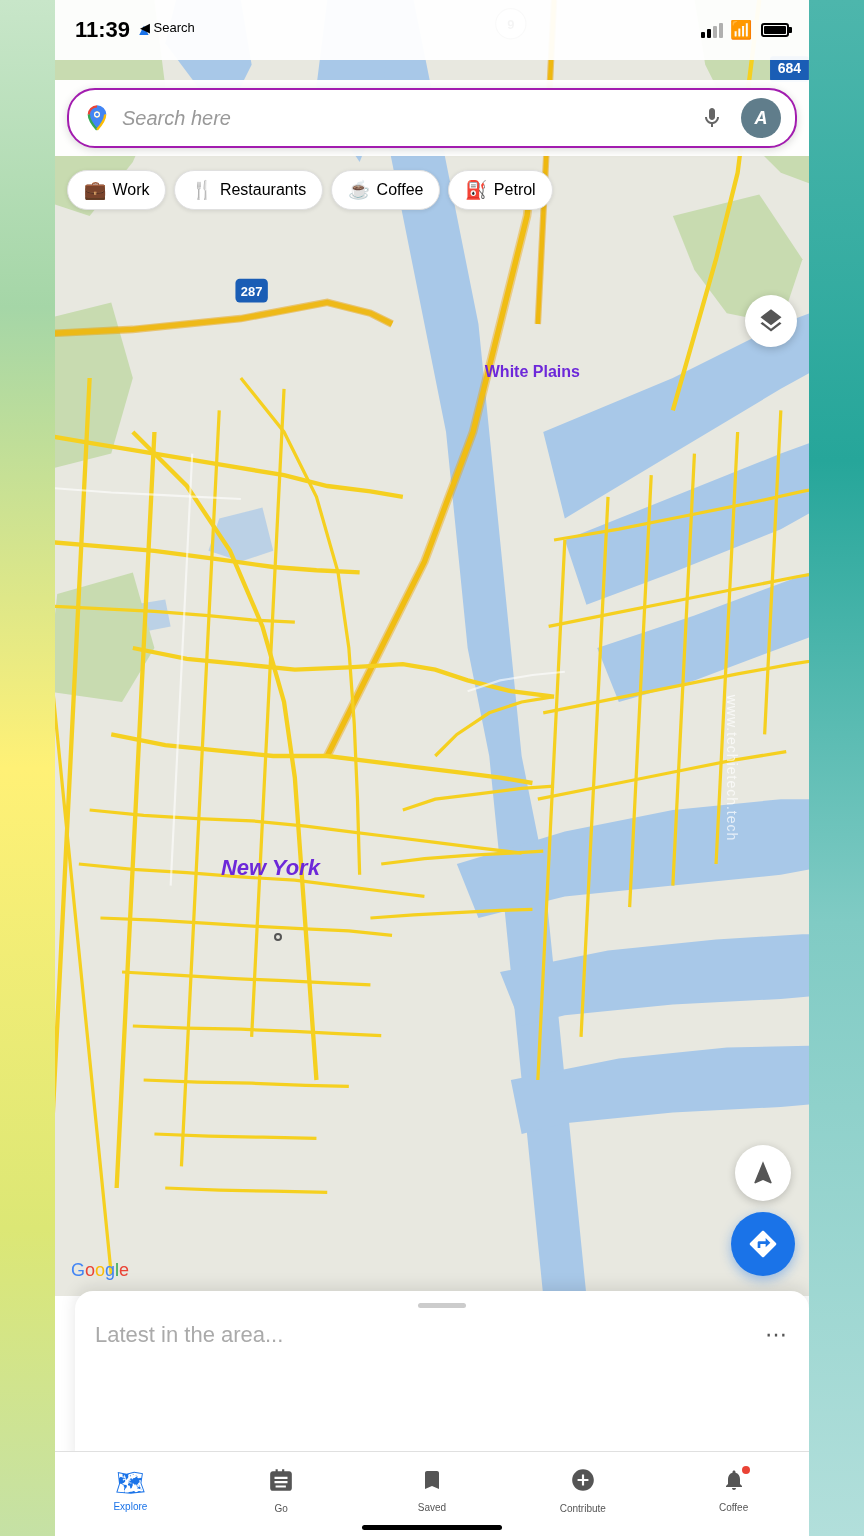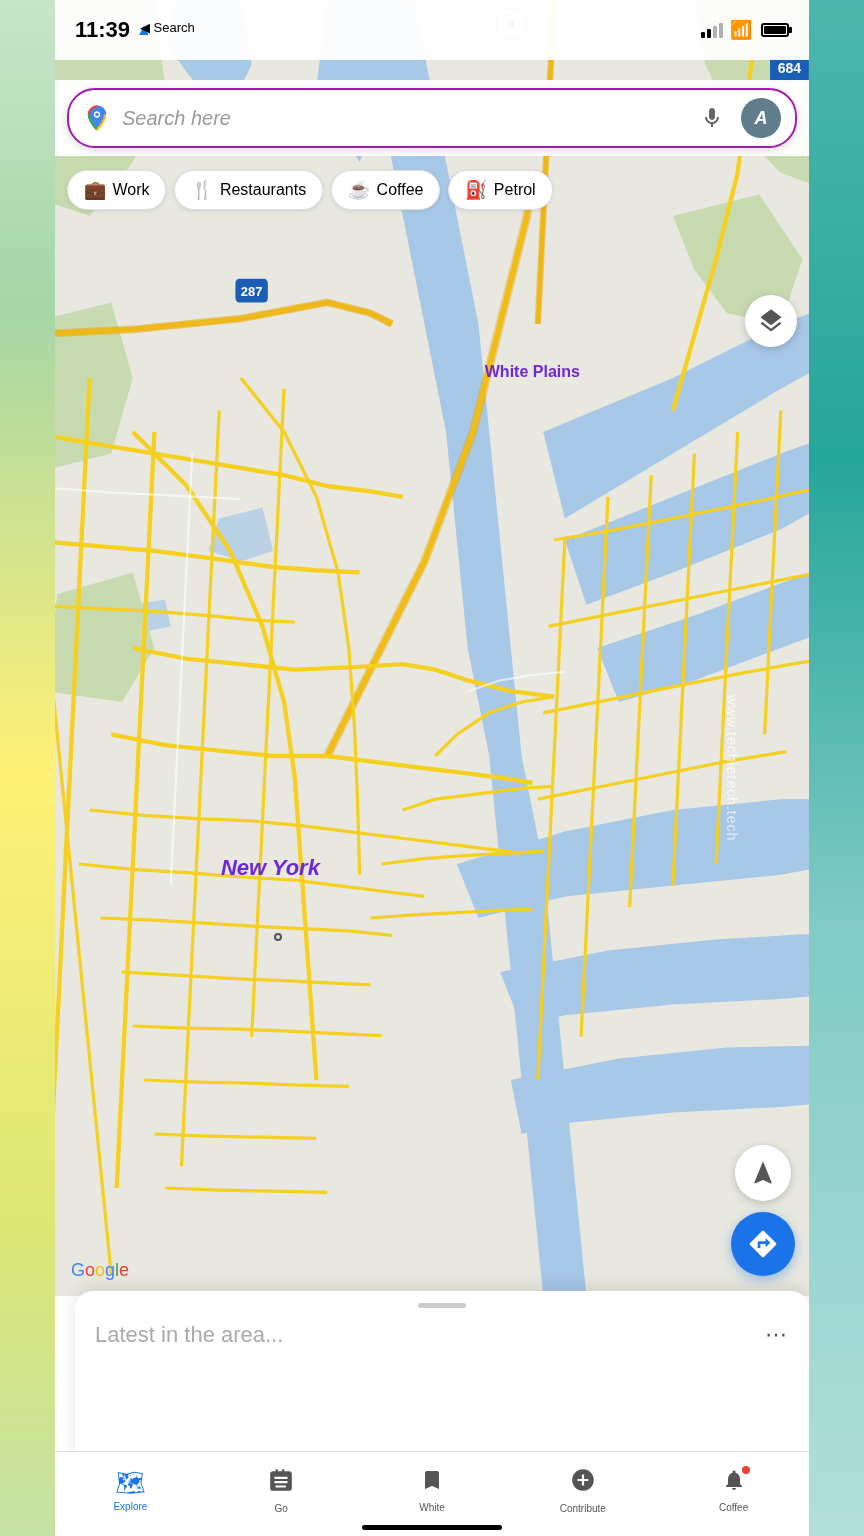--- a/index.html
+++ b/index.html
@@ -570,21 +570,21 @@
         </svg>
       </span>
       <span class="nav-item-label">Go</span>
     </div>
     <div class="nav-item">
       <span class="nav-item-icon">
         <svg width="24" height="24" viewBox="0 0 24 24">
           <path d="M17 3H7c-1.1 0-1.99.9-1.99 2L5 21l7-3 7 3V5c0-1.1-.9-2-2-2z" fill="#555"></path>
         </svg>
       </span>
-      <span class="nav-item-label">White</span>
+      <span class="nav-item-label">Saved</span>
     </div>
     <div class="nav-item">
       <span class="nav-item-icon">
         <svg width="26" height="26" viewBox="0 0 24 24">
           <path d="M12 2C6.48 2 2 6.48 2 12s4.48 10 10 10 10-4.48 10-10S17.52 2 12 2zm5 11h-4v4h-2v-4H7v-2h4V7h2v4h4v2z" fill="#555"></path>
         </svg>
       </span>
       <span class="nav-item-label">Contribute</span>
     </div>
     <div class="nav-item">

